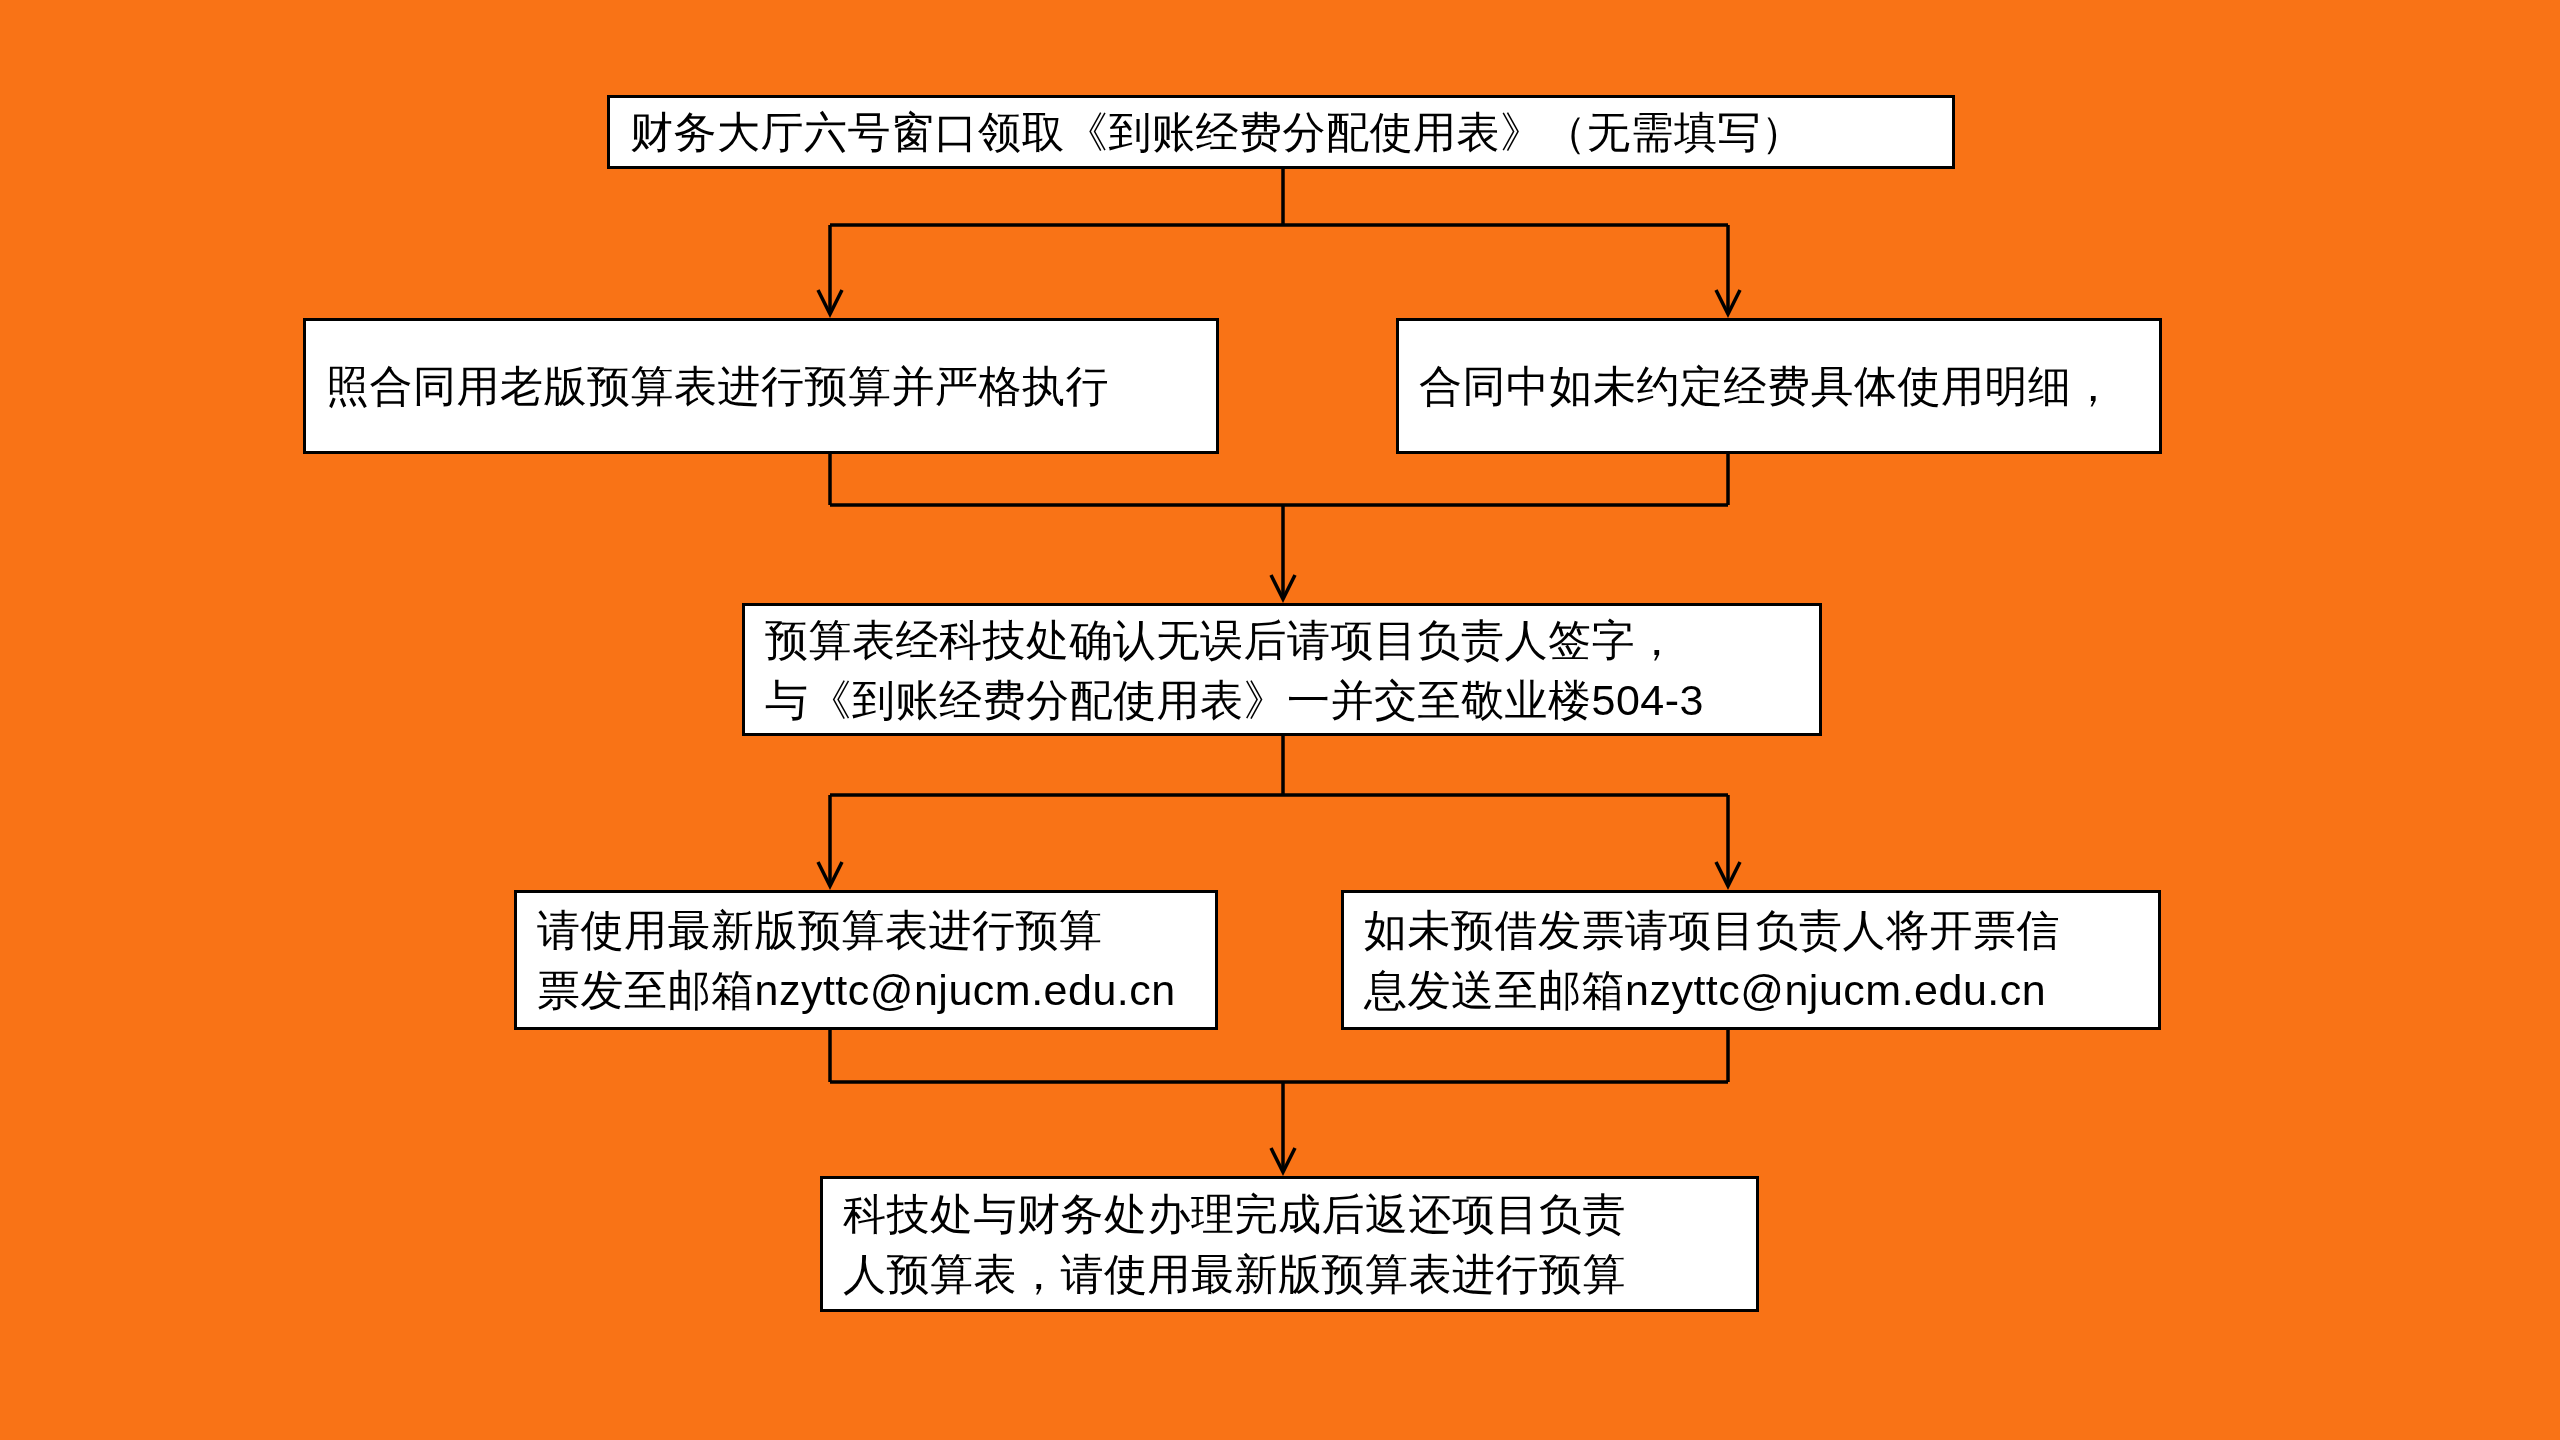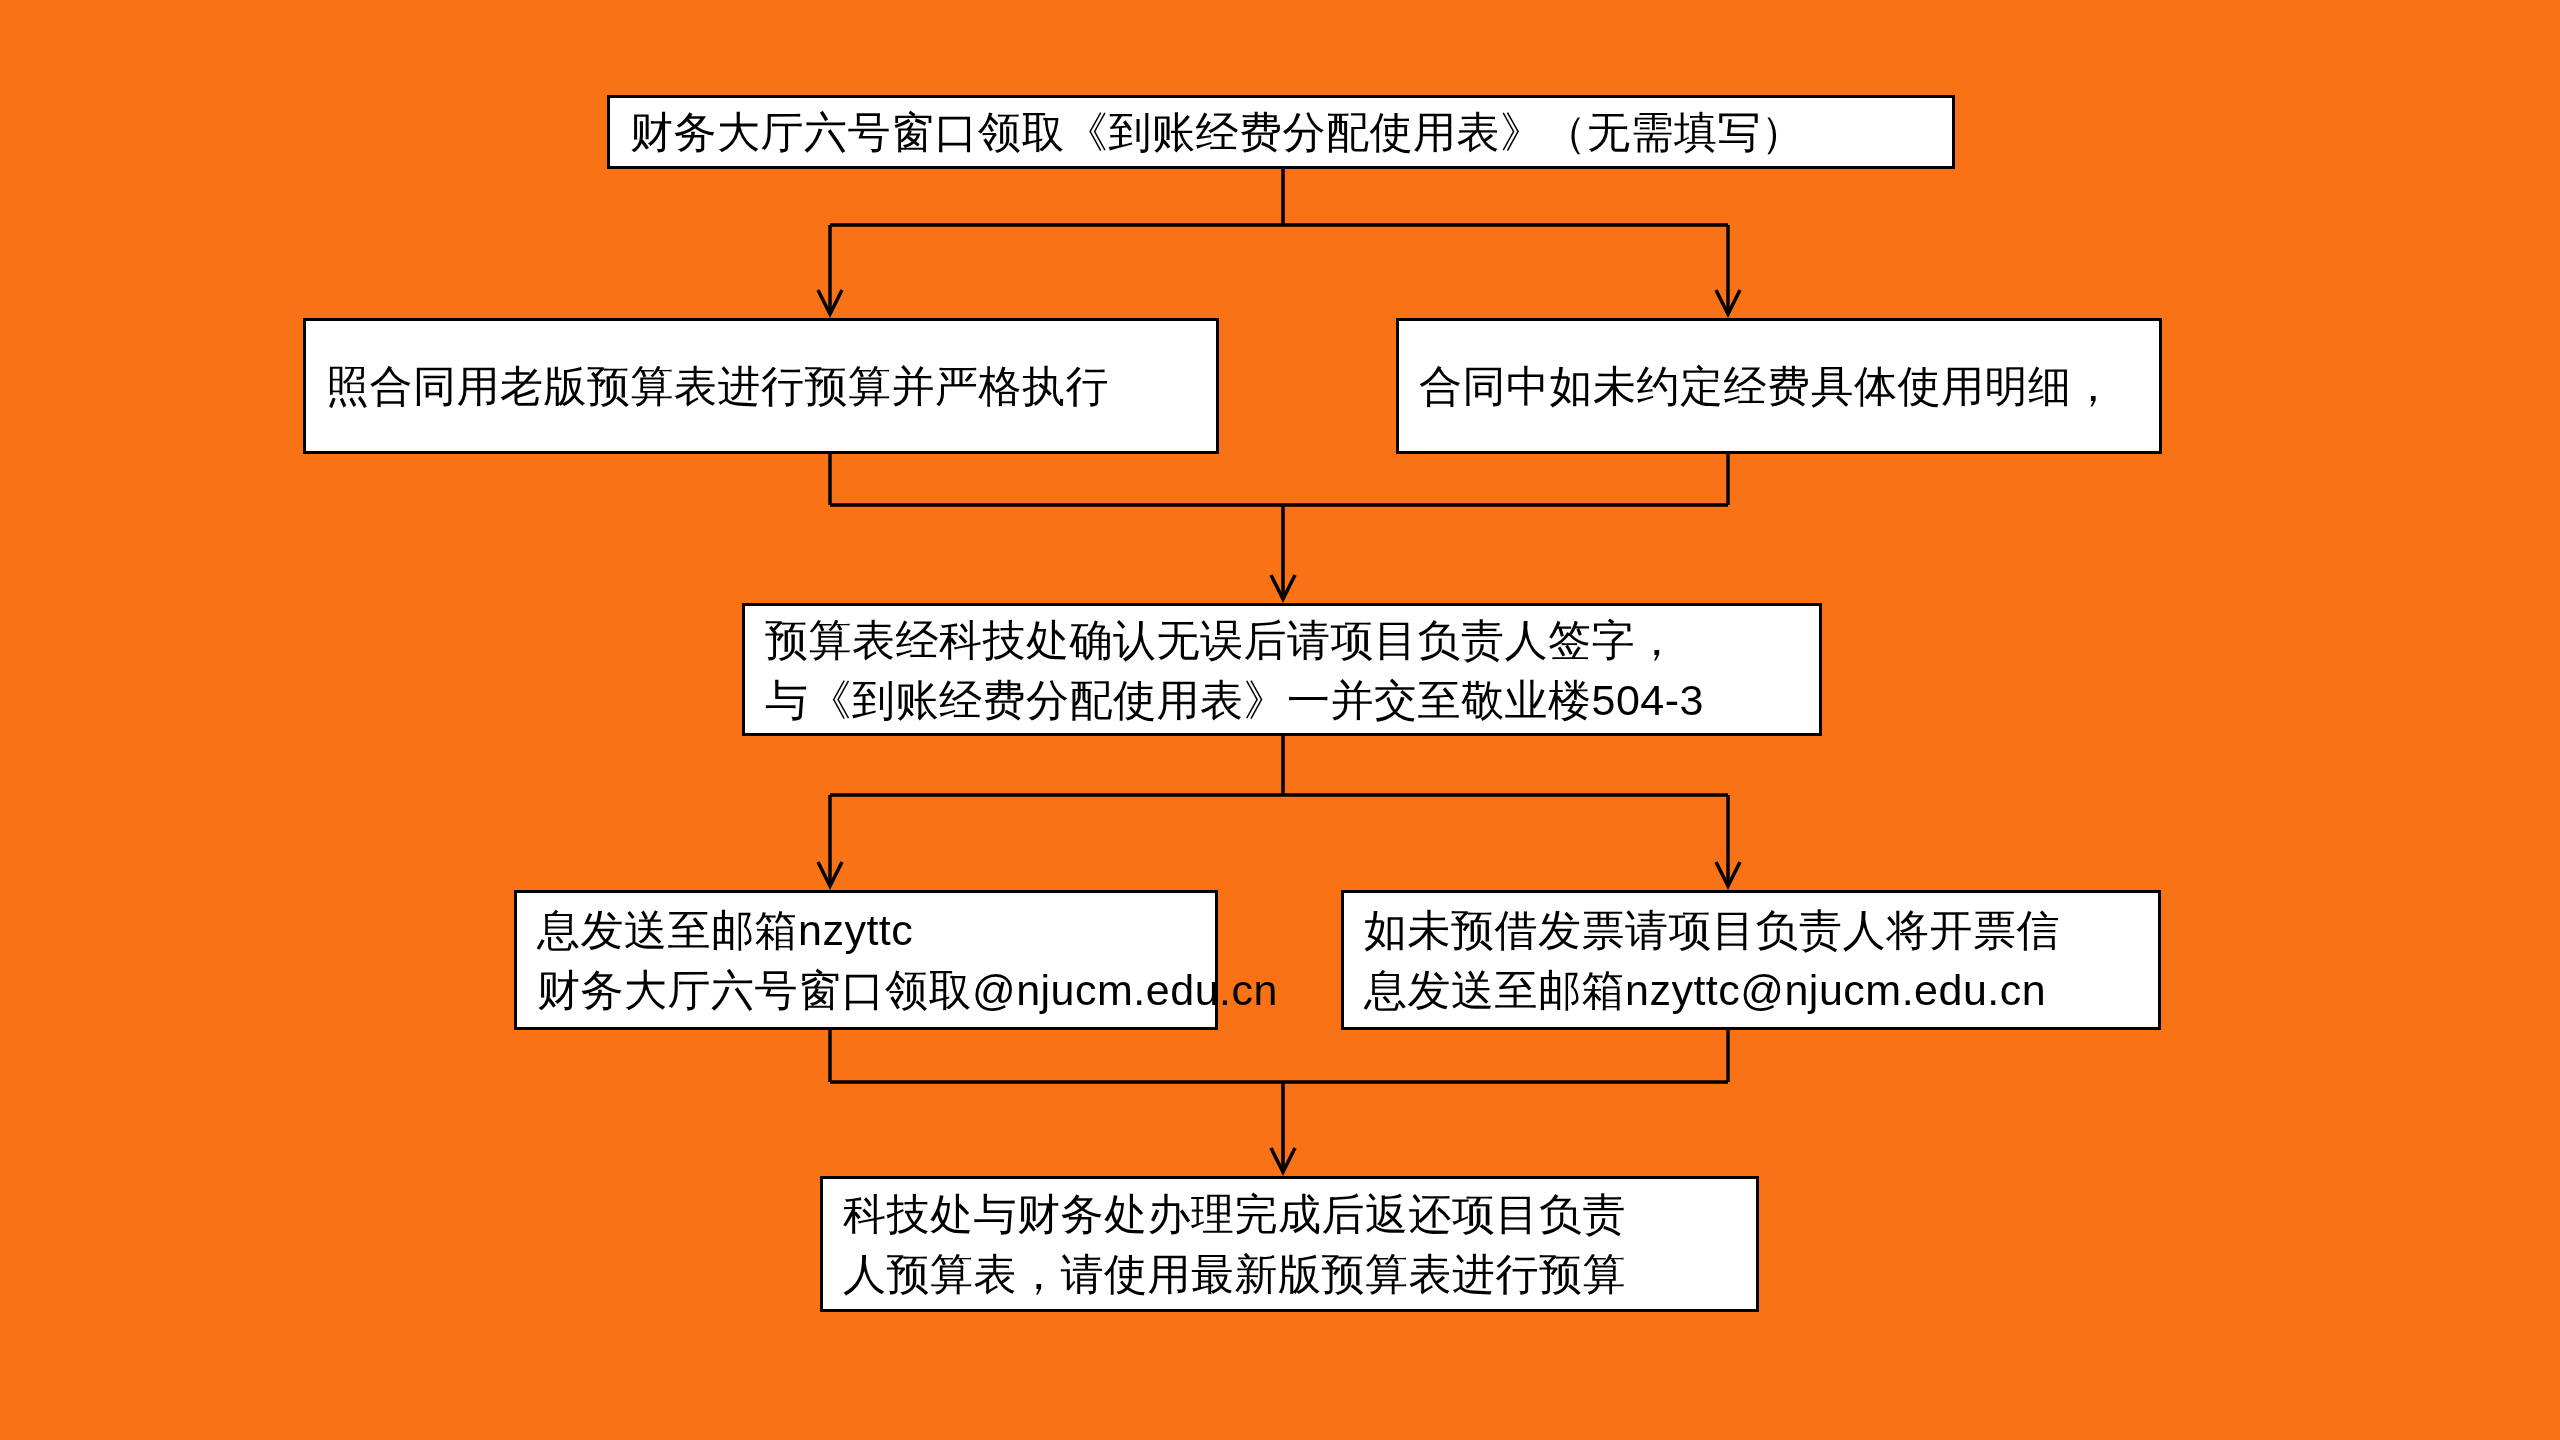--- a/index.html
+++ b/index.html
@@ -108,22 +108,22 @@
   <div class="node n-r2r">
     <div class="node-line">合同中如未约定经费具体使用明细，</div>
   </div>
 
   <div class="node n-mid">
     <div class="node-line">预算表经科技处确认无误后请项目负责人签字，</div>
     <div class="node-line">与《到账经费分配使用表》一并交至敬业楼504-3</div>
   </div>
 
   <div class="node n-r4l">
-    <div class="node-line">息发送至邮箱nzyttc</div>
-    <div class="node-line">财务大厅六号窗口领取@njucm.edu.cn</div>
+    <div class="node-line">请使用最新版预算表进行预算</div>
+    <div class="node-line">票发至邮箱nzyttc@njucm.edu.cn</div>
   </div>
 
   <div class="node n-r4r">
     <div class="node-line">如未预借发票请项目负责人将开票信</div>
     <div class="node-line">息发送至邮箱nzyttc@njucm.edu.cn</div>
   </div>
 
   <div class="node n-final">
     <div class="node-line">科技处与财务处办理完成后返还项目负责</div>
     <div class="node-line">人预算表，请使用最新版预算表进行预算</div>

